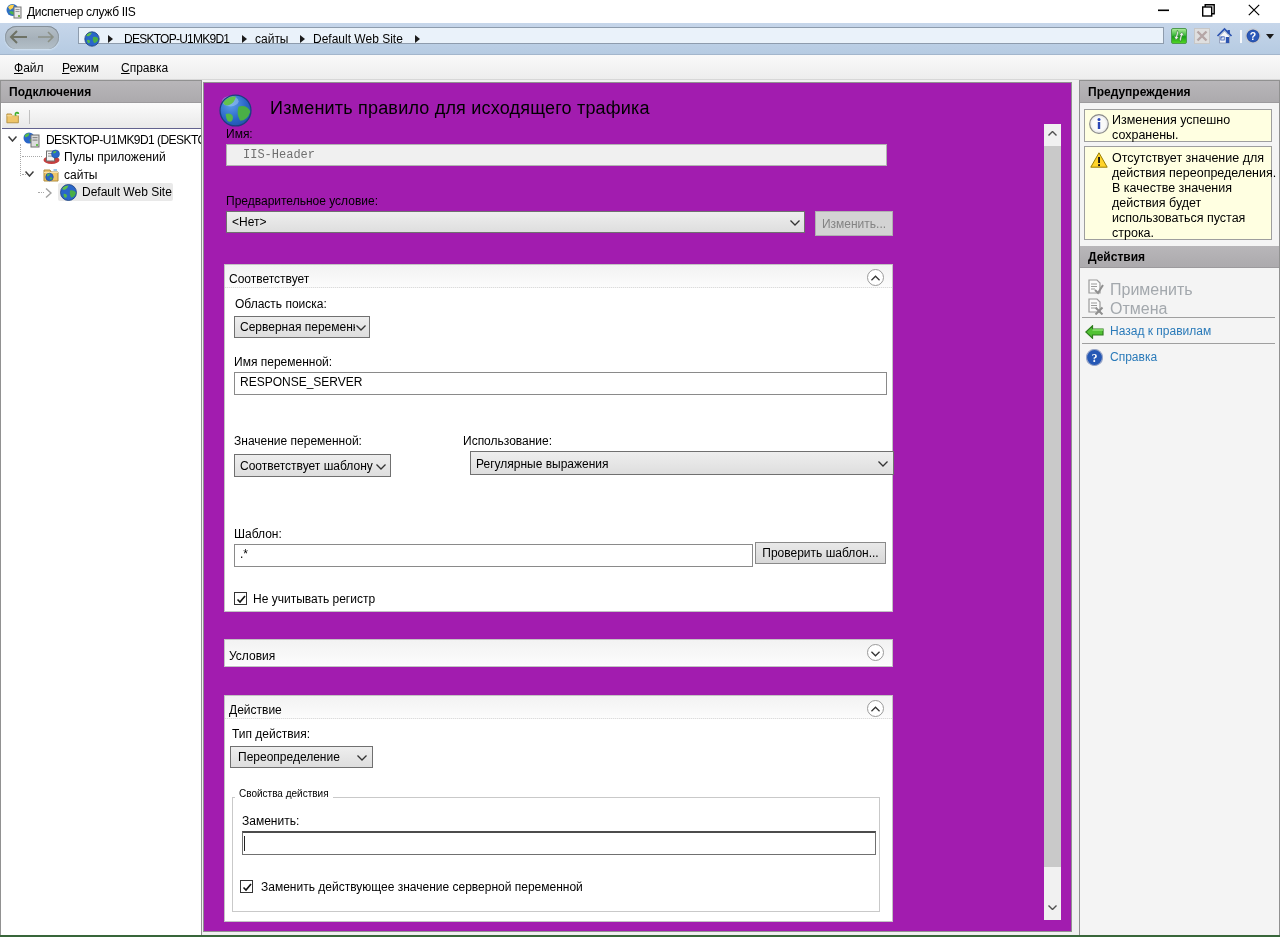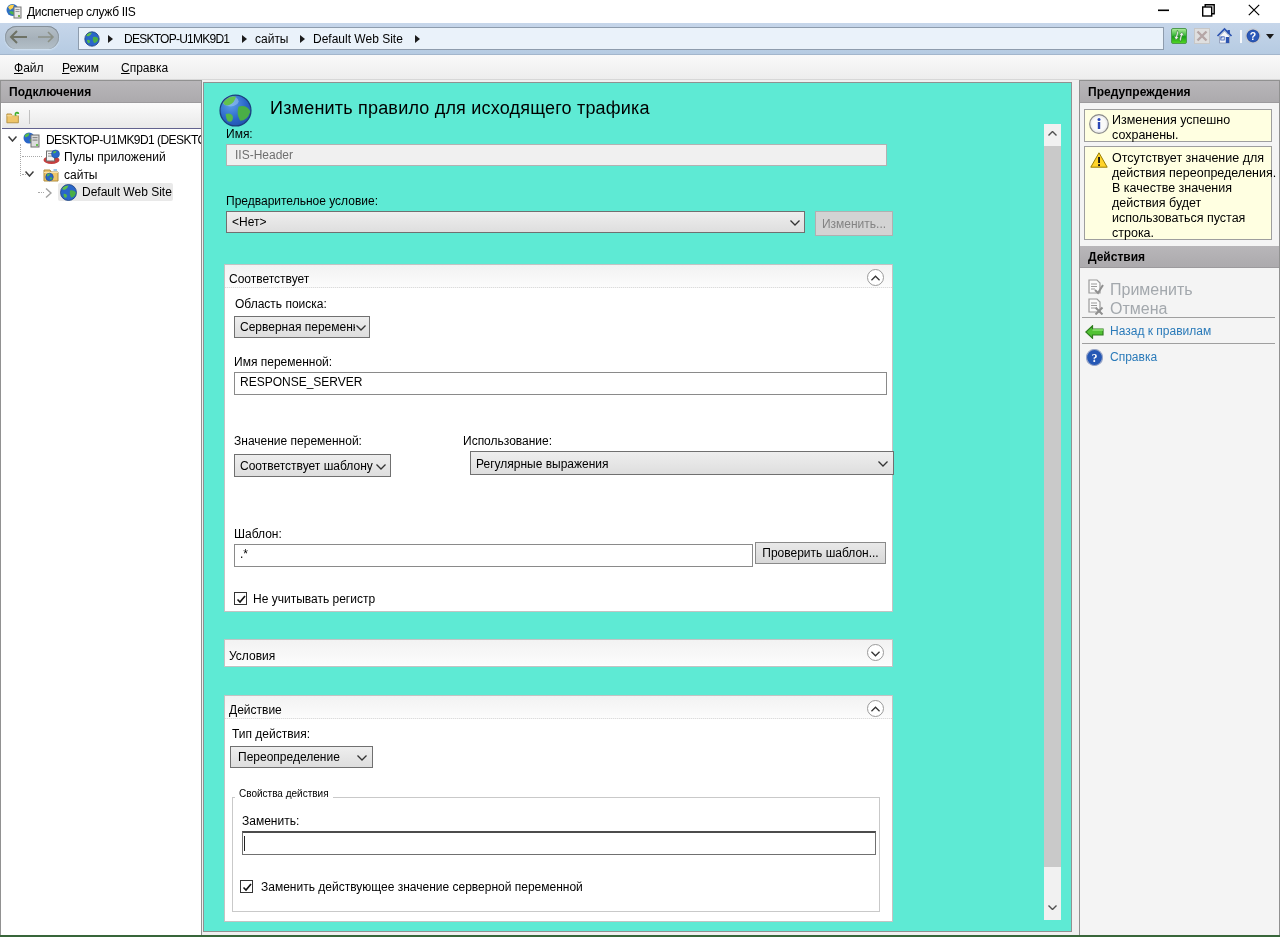--- a/index.html
+++ b/index.html
@@ -6,39 +6,39 @@
 html,body { width:1280px; height:937px; overflow:hidden; }
 body { font-family:"Liberation Sans",sans-serif; font-size:12px; color:#000; background:#f0f0f0; position:relative; }
 .abs { position:absolute; }
 
 
 #titlebar { left:0; top:0; width:1280px; height:23px; background:#ffffff; }
 #titletext { left:27px; top:5px; font-size:12px; }
 
 #addrband { left:0; top:23px; width:1280px; height:32px; background:linear-gradient(#c6d6ea,#b6cbe2); border-bottom:1px solid #a3b6cc; }
 #pill { left:5px; top:26px; width:54px; height:23px; border-radius:12px; background:linear-gradient(#b5bfc7,#a6b1ba 55%,#b3bfc8); box-shadow:inset 0 1px 0 rgba(90,100,110,.5), inset 1px 0 0 rgba(110,120,130,.35), inset -1px 0 0 rgba(110,120,130,.35), 0 1px 2px rgba(220,235,248,.8); }
-#addrbox { left:78px; top:27px; width:1086px; height:23px; background:#eaf2fa; border:1px solid #8e9cad; }
+#addrbox { left:78px; top:27px; width:1086px; height:17px; background:#eaf2fa; border:1px solid #8e9cad; }
 .crumb { position:absolute; top:4px; font-size:12px; color:#000; white-space:nowrap; }
 .carrow { position:absolute; top:7px; width:0; height:0; border-left:5px solid #1c1c1c; border-top:4px solid transparent; border-bottom:4px solid transparent; }
 
 #menubar { left:0; top:55px; width:1280px; height:25px; background:linear-gradient(#f9f9f9,#ededed); border-bottom:1px solid #d7d7d7; }
 .menuitem { position:absolute; top:6px; font-size:12px; }
 .menuitem u { text-decoration:underline; }
 
 #leftpanel { left:0; top:80px; width:202px; height:855px; background:#ffffff; border:1px solid #919191; border-bottom:none; }
 .panelhead { position:absolute; left:0; width:100%; height:22px; background:linear-gradient(#b8b6b9,#acaaad); border-bottom:1px solid #9c9a9d; font-weight:bold; font-size:12px; line-height:22px; padding-left:8px; }
 #lp-toolbar { left:1px; top:22px; width:199px; height:26px; background:linear-gradient(#fbfbfb,#e9e9e9); border-bottom:1px solid #62628e; }
 #lp-sep { left:28px; top:29px; width:1px; height:14px; background:#c0c0c0; }
 .treerow { position:absolute; font-size:12px; white-space:nowrap; }
 #dws-sel { left:58px; top:183px; width:115px; height:18px; background:#e9e9e9; border-radius:2px; }
 
-#content { left:203px; top:82px; width:869px; height:850px; background:#5eead4; border:1px solid #919191; }
+#content { left:203px; top:82px; width:869px; height:850px; background:#a21caf; border:1px solid #919191; }
 #ctitle { left:66px; top:15px; font-size:18px; letter-spacing:0.2px; color:#000; }
 label.f { position:absolute; font-size:12px; color:#000; white-space:nowrap; }
-.tbox { position:absolute; border:1px solid #b2b2b2; background:#f0f0f0; font-size:12px; color:#6f6f6f; line-height:20px; padding-left:8px; }
+.tbox { position:absolute; border:1px solid #b2b2b2; background:#f0f0f0; font-size:12px; color:#6f6f6f; line-height:20px; padding-left:16px;font-family:Liberation Mono, monospace; }
 .combo { position:absolute; border:1px solid #707070; background:linear-gradient(#eeeeee,#dedede); font-size:12px; color:#000; }
 .combo .ct { position:absolute; left:5px; top:4px; right:14px; white-space:nowrap; overflow:hidden; }
 .combo svg.chv { position:absolute; right:5px; top:8px; }
 .btn { position:absolute; background:#d3d3d3; border:1px solid #b0b0b0; font-size:12px; color:#838383; text-align:center; }
 .btn.on { background:linear-gradient(#e9e9e9,#d8d8d8); border:1px solid #8a8a8a; color:#000; }
 .group { position:absolute; border:1px solid #c3c3c3; background:#fff; }
 .ghead { position:absolute; left:0; top:0; width:100%; height:23px; background:linear-gradient(#f2f2f2,#fcfcfc); border-bottom:1px dotted #dcdcdc; }
 .gtitle { position:absolute; left:26px; font-size:12px; }
 .gchev { position:absolute; width:17px; height:17px; border:1px solid #9a9a9a; border-radius:50%; background:#fff; }
 .input { position:absolute; border:1px solid #8a8a8a; background:#fff; font-size:12px; line-height:19px; padding-left:5px; }

